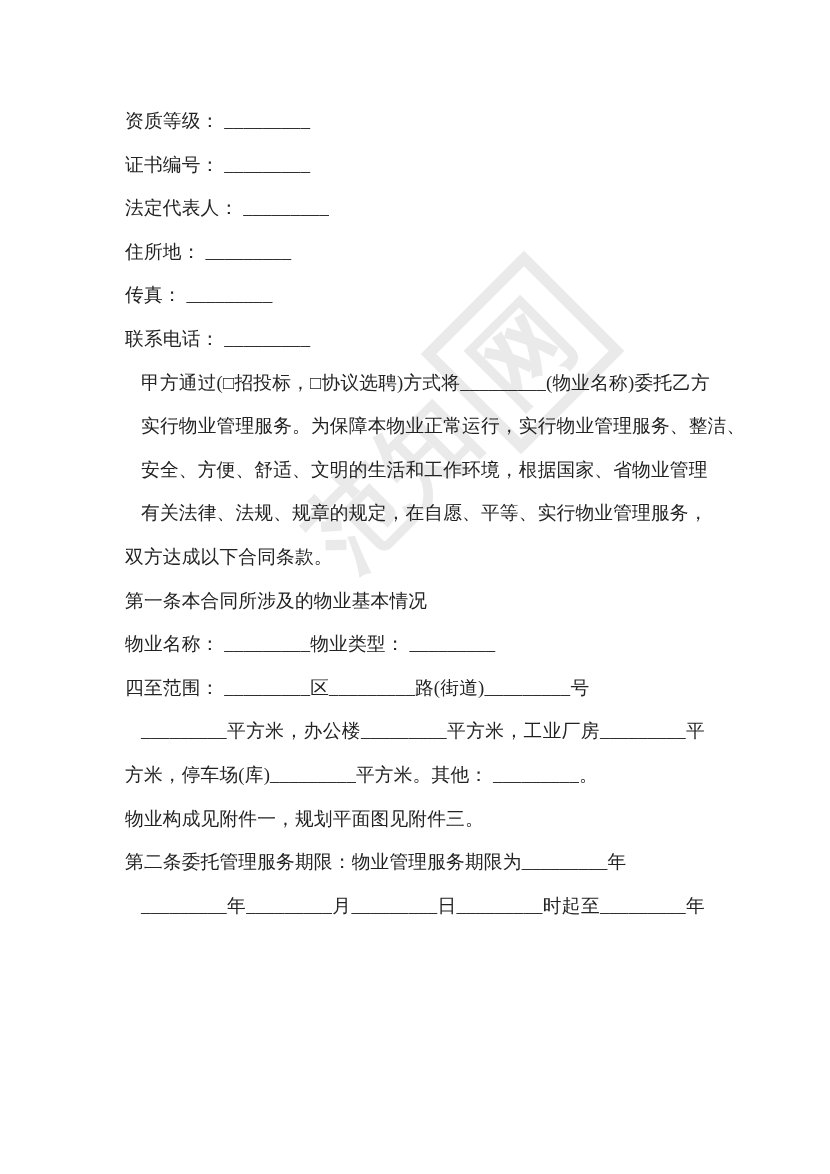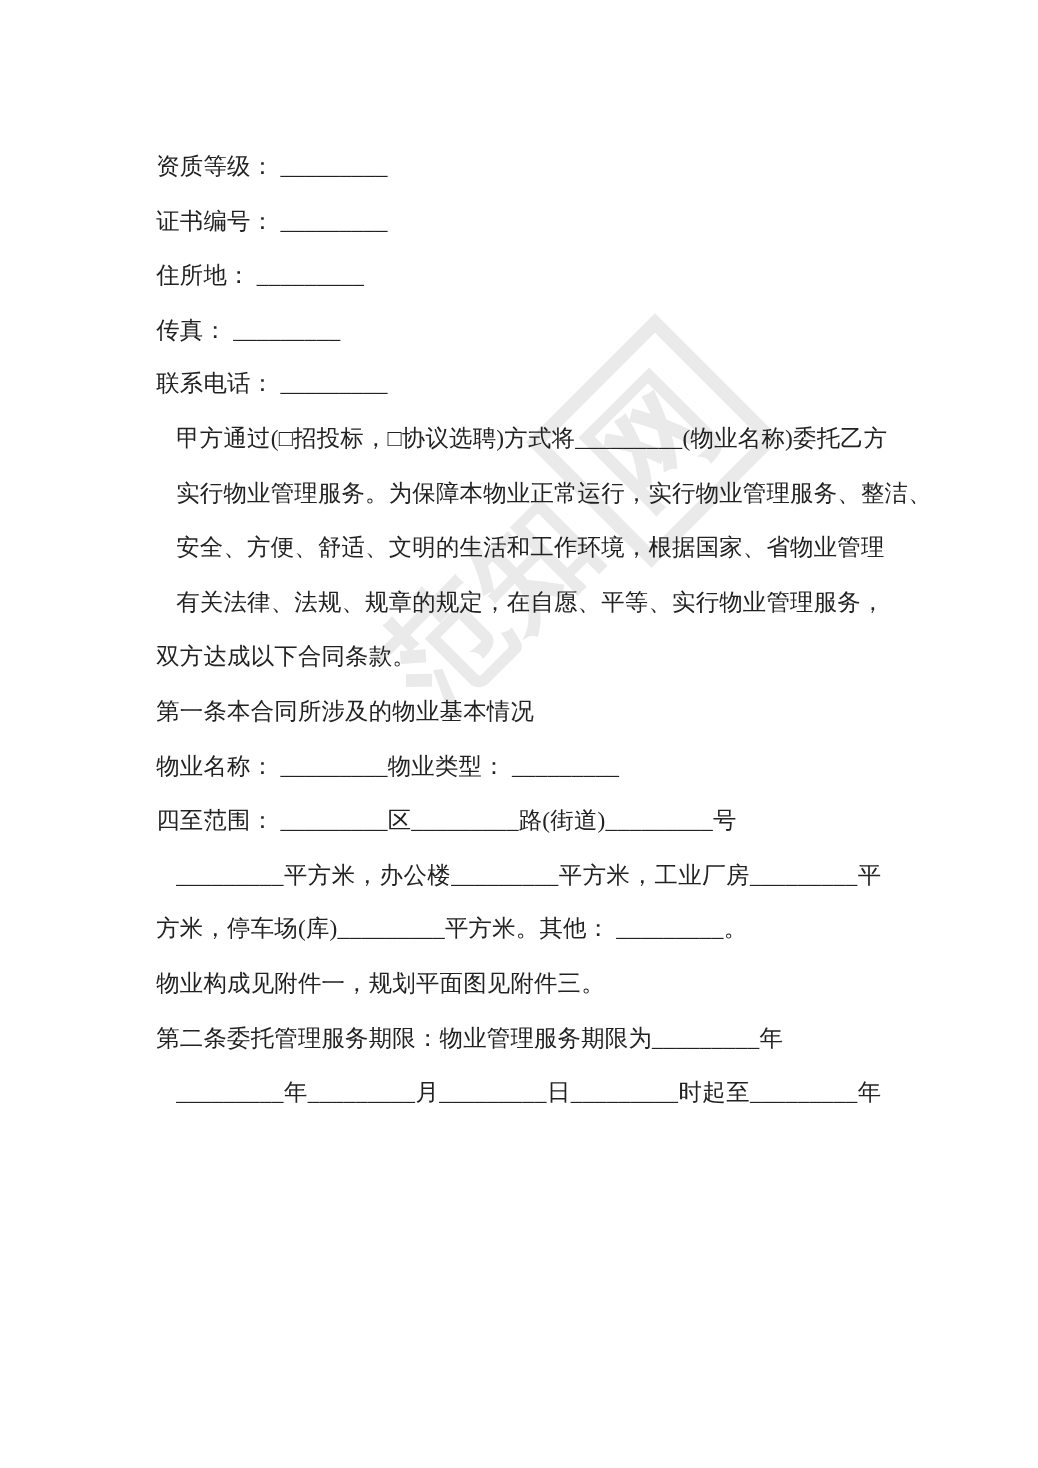--- a/index.html
+++ b/index.html
@@ -50,21 +50,21 @@
     display: inline-flex;
     align-items: center;
     justify-content: center;
     border: 11px solid currentColor;
     padding: 12px 14px;
   }
   
   .doc {
     position: absolute;
     left: 125px;
-    top: 112px;
+    top: 99px;
     width: 580px;
     font-size: 18.7px;
     color: #222222;
     z-index: 1;
   }
   .line {
     height: 43.6px;
     line-height: 43.6px;
     white-space: nowrap;
     letter-spacing: 0.2px;
@@ -91,20 +91,21 @@
   <div class="wm wm-bottom">
 
     <span class="wm-boxed">
       <span>网</span>
     </span>
   </div>
 
   <div class="doc">
     <div class="line">资质等级： _________</div>
     <div class="line">证书编号： _________</div>
+    <div class="line">法定代表人： _________</div>
     <div class="line">住所地： _________</div>
     <div class="line">传真： _________</div>
     <div class="line">联系电话： _________</div>
     <div class="line just">甲方通过(□招投标，□协议选聘)方式将_________(物业名称)委托乙方</div>
     <div class="line just">实行物业管理服务。为保障本物业正常运行，实行物业管理服务、整洁、</div>
     <div class="line just">安全、方便、舒适、文明的生活和工作环境，根据国家、省物业管理</div>
     <div class="line just">有关法律、法规、规章的规定，在自愿、平等、实行物业管理服务，</div>
     <div class="line">双方达成以下合同条款。</div>
     <div class="line">第一条本合同所涉及的物业基本情况</div>
     <div class="line">物业名称： _________物业类型： _________</div>

